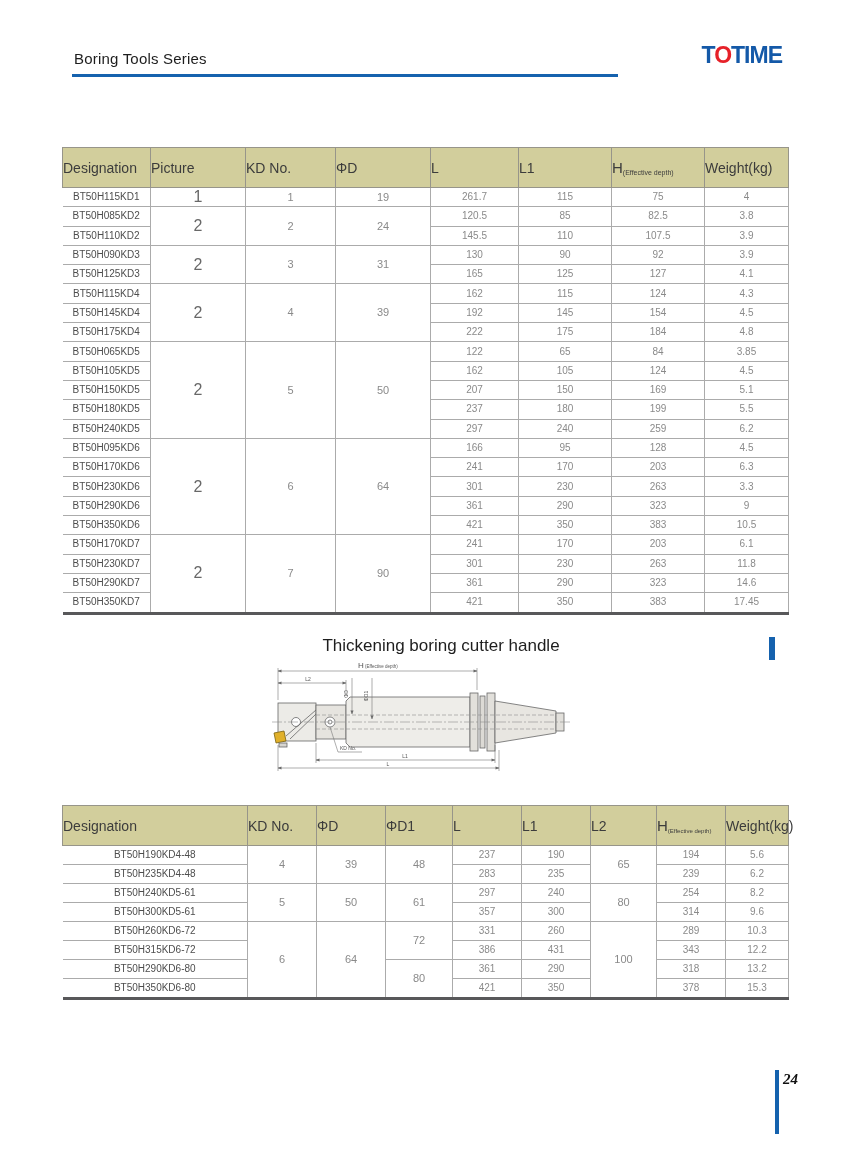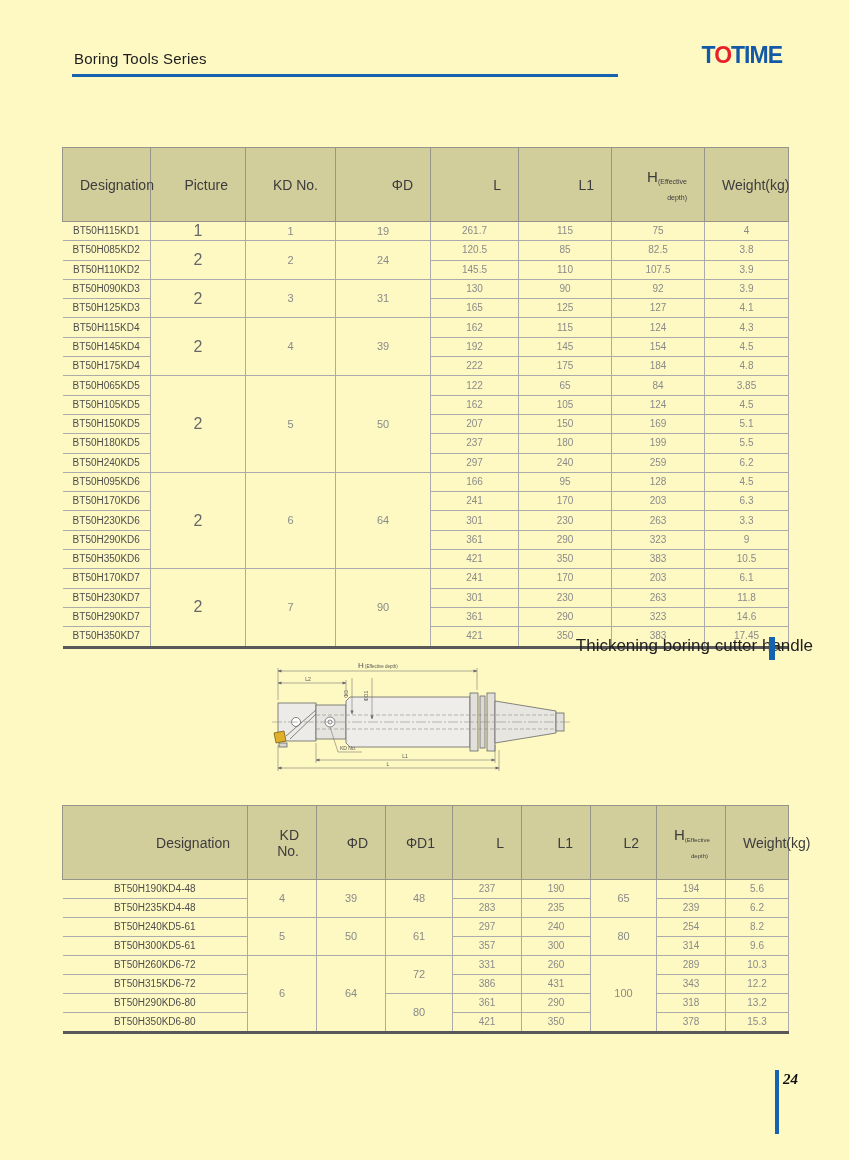--- a/index.html
+++ b/index.html
@@ -1,44 +1,44 @@
 <!DOCTYPE html>
 <html><head>
 <meta charset="utf-8">
 <style>
   html,body{margin:0;padding:0;background:#e9e9e9;}
-  .page{position:relative;width:849px;height:1160px;background:#fef9c3;margin:0 auto;
+  .page{position:relative;width:849px;height:1160px;background:#ffffff;margin:0 auto;
         font-family:"Liberation Sans",sans-serif;overflow:hidden;}
 
   
   .doc-title{position:absolute;left:74px;top:50px;font-size:15px;color:#1d1d1d;letter-spacing:0.2px;}
   .blue-rule{position:absolute;left:72px;top:74px;width:546px;height:3px;background:#1562ae;}
   .logo{position:absolute;left:612px;top:42px;width:170px;font-size:23px;font-weight:bold;
         color:#1459a8;letter-spacing:-1px;transform:scaleY(1.02);white-space:nowrap;text-align:right;}
   .logo .logo-o{color:#e62129;font-weight:bold;}
 
   
   .spec-table{position:absolute;left:62px;border-collapse:collapse;table-layout:fixed;width:726px;
               border-bottom:3px solid #58585a;}
   #table1{top:147px;}
   #table2{top:805px;}
   .spec-table th{background:#d2ce9c;border:1px solid #97958a;font-weight:normal;
-                 font-size:14px;color:#3c3c3c;height:39px;text-align:right;padding:17px;}
+                 font-size:14px;color:#3c3c3c;height:39px;text-align:left;padding:0;}
   .spec-table td{border:1px solid #ababab;font-size:10px;color:#8a8a8a;text-align:center;
                  height:18.3px;padding:0;line-height:1;}
   #table2 td{height:18px;}
   .spec-table td:first-child{border-left:none;font-size:10px;color:#4d4d4d;}
   .spec-table td.pic{font-size:16px;color:#686868;}
   .spec-table td.grp{font-size:11px;color:#8a8a8a;}
   .th-main{font-size:15px;}
   .th-sub{font-size:7px;position:relative;top:2px;}
   #table2 .th-sub{font-size:6px;}
 
   
-  .section-title{position:absolute;left:4px;top:636px;width:762px;text-align:right;
+  .section-title{position:absolute;left:13px;top:636px;width:762px;text-align:center;
                  font-size:17px;color:#1e1e1e;padding-left:47px;}
   .accent-bar{position:absolute;left:769px;top:637px;width:6px;height:23px;background:#1562ae;}
 
   
   .drawing{position:absolute;left:266px;top:656px;}
 
   
   .footer-bar{position:absolute;left:775px;top:1070px;width:4px;height:64px;background:#1562ae;}
   .page-number{position:absolute;left:783px;top:1071px;font-family:"Liberation Serif",serif;
                font-style:italic;font-weight:bold;font-size:15px;color:#111;}

